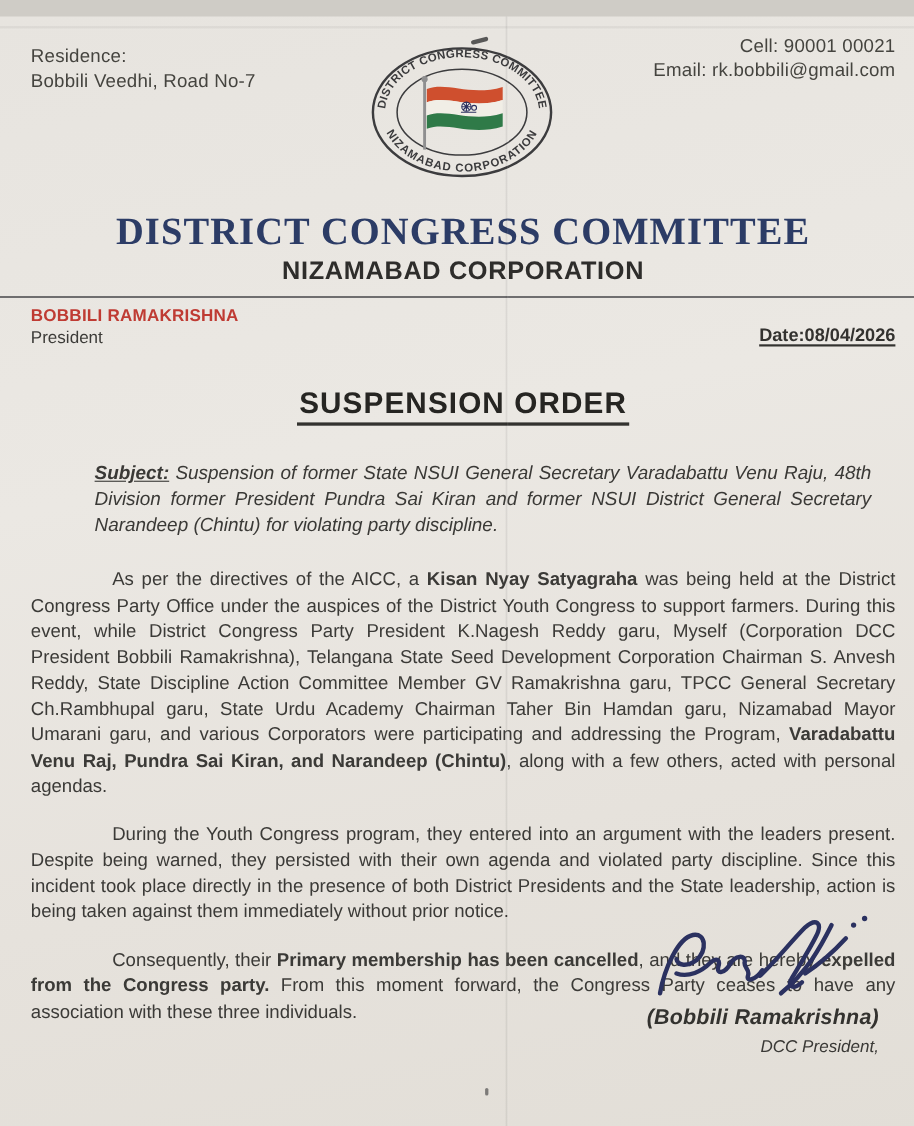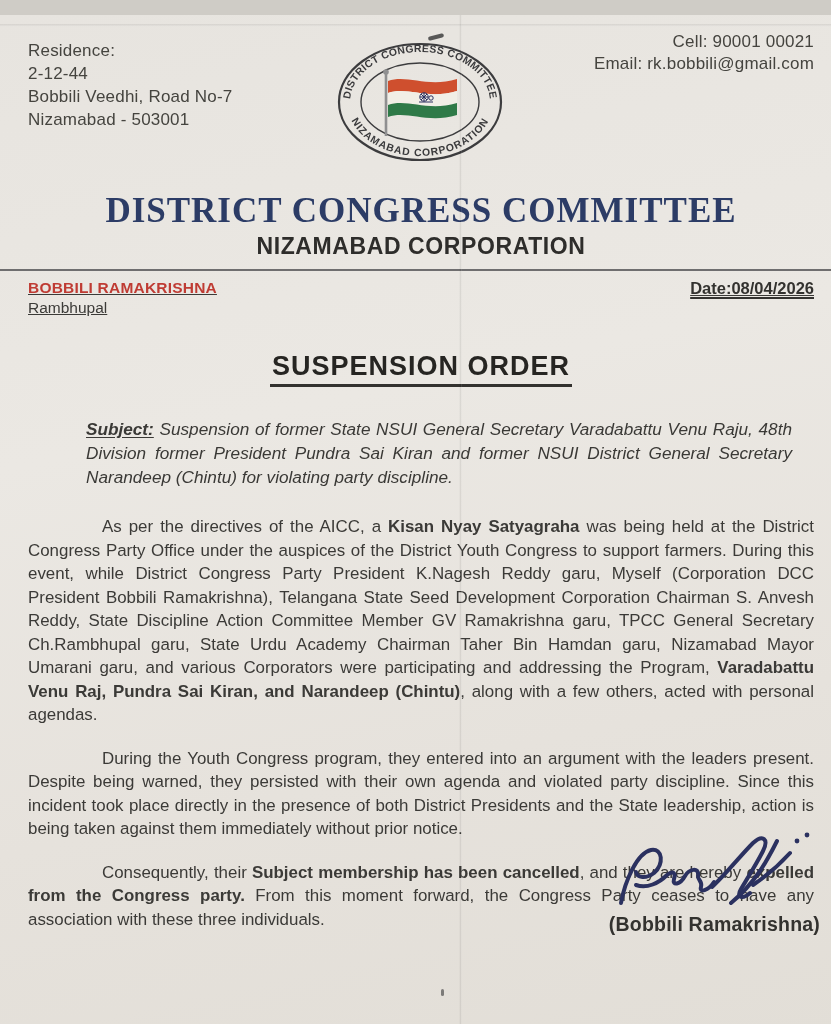--- a/index.html
+++ b/index.html
@@ -60,21 +60,21 @@
     font-size:23px;
     letter-spacing:0.6px;
     color:#2e2d2b;
     margin-top:2px;
   }
   .rule{
     border:none;
     border-top:2px solid rgba(70,70,72,0.75);
     margin:9px -17px 0 -28px;
   }
-  .officer-row{display:flex;justify-content:space-between;margin-top:8px;text-decoration:underline;}
+  .officer-row{display:flex;justify-content:space-between;align-items:flex-end;margin-top:8px;}
   .officer-name{color:#bf3b33;font-weight:bold;font-size:15.5px;letter-spacing:0.2px;}
   .officer-role{font-size:15.5px;margin-top:2px;color:#3c3b38;}
   .date-text{
     font-weight:bold;font-size:16.5px;color:#33322f;
     text-decoration:underline;text-underline-offset:3px;text-decoration-thickness:1.5px;
     margin-bottom:2px;
   }
   .order-title-row{text-align:center;margin-top:34px;}
   .order-title{
     display:inline-block;
@@ -93,44 +93,42 @@
   .para{
     margin:26px 0 0 0;
     font-size:16.9px;line-height:23.5px;
     text-align:justify;
     text-indent:74px;
     color:#3b3a37;
   }
   .para + .para{margin-top:20px;}
 
   .sig-block{
-    position:absolute;right:11px;top:812px;width:420px;
-    text-align:right;color:#3a3936;
+    position:absolute;right:32px;top:812px;width:420px;
+    text-align:right;color:#3a3936;font-style:italic;
   }
   .sig-svg{margin-right:2px;}
   .sig-name{font-weight:bold;font-size:19.5px;color:#33322f;margin-top:-6px;letter-spacing:0.2px;}
   .sig-role{font-size:15.5px;margin-top:6px;}
   .sig-role2{font-size:15.5px;margin-top:5px;}
 </style>
 </head>
 <body>
 
 <div class="page">
 
   <div class="crease-h"></div>
   <div class="crease-v"></div>
   <div class="smudge"></div>
   <div class="speck"></div>
 
   <header class="letterhead">
     <div class="res-block">
       <div>Residence:</div>
-      <div>2-12-44</div>
       <div>Bobbili Veedhi, Road No-7</div>
-      <div>Nizamabad - 503001</div>
     </div>
 
     <div class="logo-wrap">
       <svg width="172" height="130" viewBox="0 0 172 126">
         <ellipse cx="86" cy="63" rx="81" ry="58" fill="none" stroke="#3c3c3e" stroke-width="2.2"></ellipse>
         <ellipse cx="86" cy="63" rx="59" ry="39" fill="none" stroke="#3c3c3e" stroke-width="1.4"></ellipse>
         <defs>
           <path id="arcTop" d="M 16 63 A 70 50 0 0 1 156 63" fill="none"></path>
           <path id="arcBot" d="M 13 63 A 73 54 0 0 0 159 63" fill="none"></path>
         </defs>
@@ -166,45 +164,46 @@
   </header>
 
   <div class="org-title">DISTRICT CONGRESS COMMITTEE</div>
   <div class="org-subtitle">NIZAMABAD CORPORATION</div>
 
   <hr class="rule">
 
   <div class="officer-row">
     <div>
       <div class="officer-name">BOBBILI RAMAKRISHNA</div>
-      <div class="officer-role">Rambhupal</div>
+      <div class="officer-role">President</div>
     </div>
     <div class="date-text">Date:08/04/2026</div>
   </div>
 
   <div class="order-title-row">
     <span class="order-title">SUSPENSION ORDER</span>
   </div>
 
   <p class="subject"><span style="font-weight: bold; text-decoration: underline; text-underline-offset: 2px;">Subject:</span><span> Suspension of former State NSUI General Secretary Varadabattu Venu Raju, 48th Division former President Pundra Sai Kiran and former NSUI District General Secretary Narandeep (Chintu) for violating party discipline.</span></p>
 
   <p class="para"><span>As per the directives of the AICC, a </span><span style="font-weight: bold;">Kisan Nyay Satyagraha</span><span> was being held at the District Congress Party Office under the auspices of the District Youth Congress to support farmers. During this event, while District Congress Party President K.Nagesh Reddy garu, Myself (Corporation DCC President Bobbili Ramakrishna), Telangana State Seed Development Corporation Chairman S. Anvesh Reddy, State Discipline Action Committee Member GV Ramakrishna garu, TPCC General Secretary Ch.Rambhupal garu, State Urdu Academy Chairman Taher Bin Hamdan garu, Nizamabad Mayor Umarani garu, and various Corporators were participating and addressing the Program, </span><span style="font-weight: bold;">Varadabattu Venu Raj, Pundra Sai Kiran, and Narandeep (Chintu)</span><span>, along with a few others, acted with personal agendas.</span></p>
   <p class="para"><span>During the Youth Congress program, they entered into an argument with the leaders present. Despite being warned, they persisted with their own agenda and violated party discipline. Since this incident took place directly in the presence of both District Presidents and the State leadership, action is being taken against them immediately without prior notice.</span></p>
-  <p class="para"><span>Consequently, their </span><span style="font-weight: bold;">Subject membership has been cancelled</span><span>, and they are hereby </span><span style="font-weight: bold;">expelled from the Congress party.</span><span> From this moment forward, the Congress Party ceases to have any association with these three individuals.</span></p>
+  <p class="para"><span>Consequently, their </span><span style="font-weight: bold;">Primary membership has been cancelled</span><span>, and they are hereby </span><span style="font-weight: bold;">expelled from the Congress party.</span><span> From this moment forward, the Congress Party ceases to have any association with these three individuals.</span></p>
 
   <div class="sig-block">
     <svg class="sig-svg" width="205" height="88" viewBox="0 0 205 88">
       <g fill="none" stroke="#2b3160" stroke-width="4" stroke-linecap="round" stroke-linejoin="round">
         <path d="M 8 76 C 12 54, 24 26, 38 23 C 50 21, 51 37, 41 46 C 33 52, 24 51, 23 45"></path>
         <path d="M 23 58 C 34 62, 46 56, 54 48 C 60 43, 63 46, 61 52 C 59 59, 67 58, 72 49 C 76 42, 86 40, 85 48 C 84 53, 90 54, 88 60 C 86 66, 95 64, 101 55"></path>
         <path d="M 99 60 C 112 48, 128 28, 140 16 C 150 7, 156 12, 150 24 C 144 36, 134 52, 128 62 C 123 70, 129 73, 137 66"></path>
         <path d="M 164 14 C 154 34, 142 56, 118 76"></path>
         <path d="M 140 58 C 152 50, 166 38, 177 26"></path>
       </g>
       <g fill="#2b3160">
         <circle cx="184" cy="14" r="2.4"></circle>
         <circle cx="194" cy="8" r="2.4"></circle>
       </g>
     </svg>
     <div class="sig-name">(Bobbili Ramakrishna)</div>
+    <div class="sig-role">DCC President,</div>
   </div>
 
 </div>
 
 </body></html>

